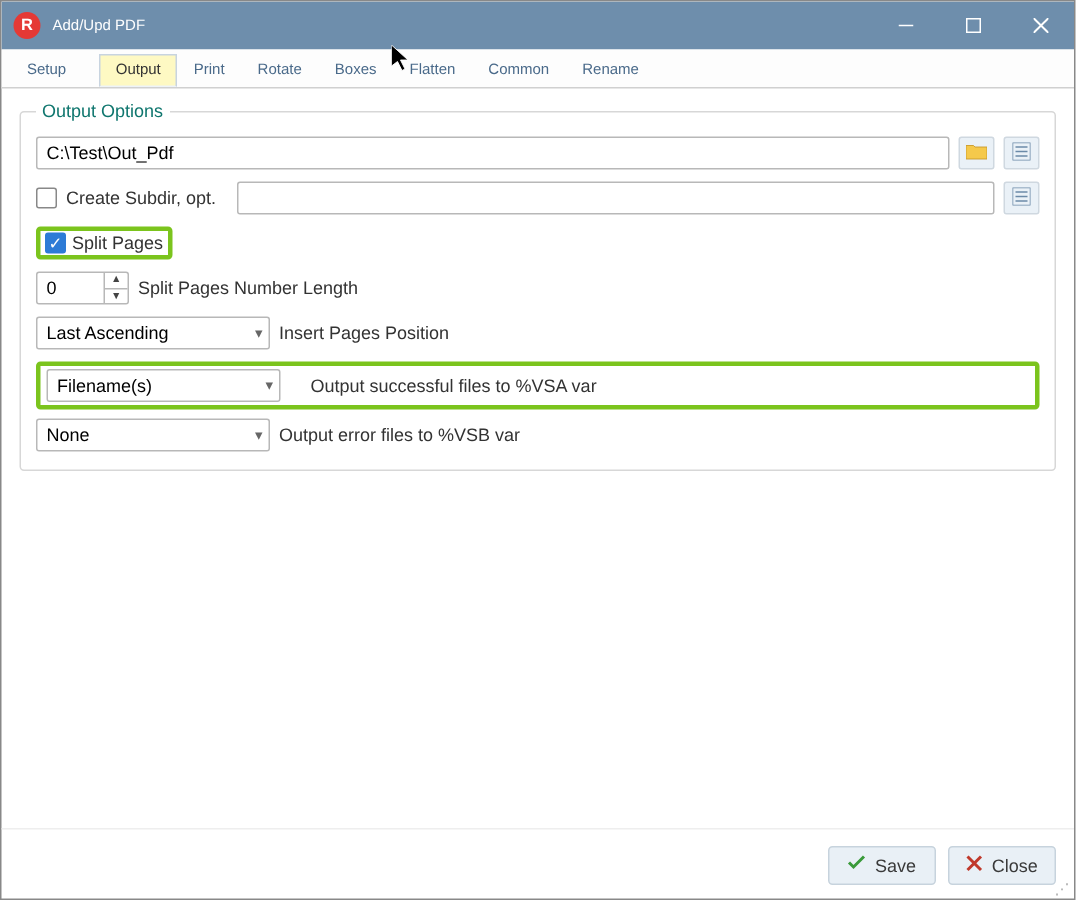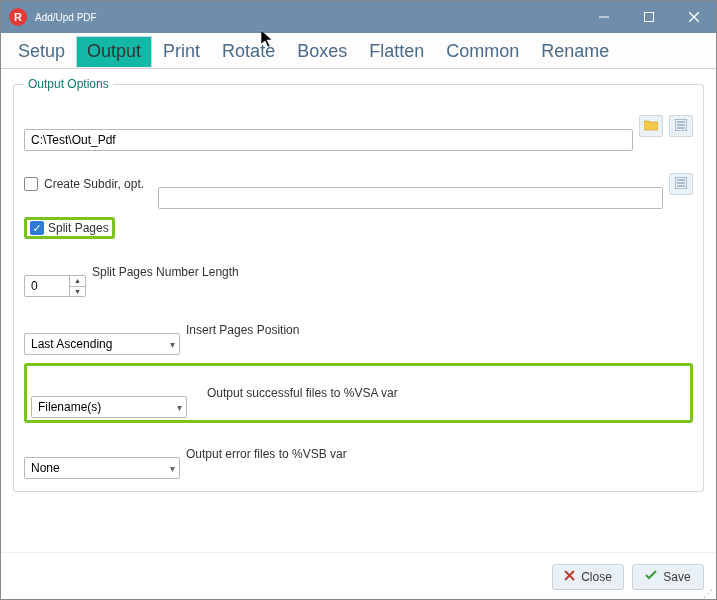--- a/index.html
+++ b/index.html
@@ -61,27 +61,28 @@
     border-bottom: 1px solid #d0d0d0;
     background: #fdfdfd;
     padding: 3px 6px 0 6px;
     gap: 0;
   }
   .tab {
     padding: 4px 10px 5px 10px;
     border: 1px solid transparent;
     color: #4a6a8a;
     cursor: pointer;
-    font-size: 18px;
+    font-size: 10px;
   }
   .tab.active {
-    background: #14b8a6;
+    background: #fef9c3;
     border: 1px solid #c8d4e0;
     border-bottom: 1px solid #eef3f8;
     color: #333;
+    margin-left: 11px;
   }
   .content {
     padding: 8px 10px 0 10px;
   }
   fieldset {
     border: 1px solid #d7d7d7;
     border-radius: 3px;
     padding: 10px 10px 12px 10px;
   }
   legend {
@@ -99,21 +100,20 @@
     color: #333;
   }
   input[type="text"], .select, .spinner {
     border: 1px solid #b8b8b8;
     border-radius: 2px;
     padding: 3px 6px;
     font-family: inherit;
     font-size: 12px;
     background: #fff;
     height: 22px;
-    margin-top: 28px;
   }
   .select {
     width: 156px;
     display: flex;
     align-items: center;
     justify-content: space-between;
     padding-right: 4px;
   }
   .select .chev {
     color: #666;
@@ -352,29 +352,29 @@
       </div>
       <span class="label">Output error files to %VSB var</span>
     </div>
 
   </fieldset>
 </div>
 
 <div class="footer">
   <div class="btn">
     <span>
+      <svg width="12" height="12">
+          <path d="M1 6 L4 9 L11 2" fill="none" stroke="#3a9a3a" stroke-width="2"></path>
+        </svg>
+    </span>
+    <span>Save</span>
+  </div>
+  <div class="btn">
+    <span>
       <svg width="11" height="11">
           <line x1="1" y1="1" x2="10" y2="10" stroke="#c0392b" stroke-width="2"></line>
           <line x1="10" y1="1" x2="1" y2="10" stroke="#c0392b" stroke-width="2"></line>
         </svg>
     </span>
     <span>Close</span>
   </div>
-  <div class="btn">
-    <span>
-      <svg width="12" height="12">
-          <path d="M1 6 L4 9 L11 2" fill="none" stroke="#3a9a3a" stroke-width="2"></path>
-        </svg>
-    </span>
-    <span>Save</span>
-  </div>
 </div>
 <div class="resize-grip">⋰</div>
 
 </body></html>

